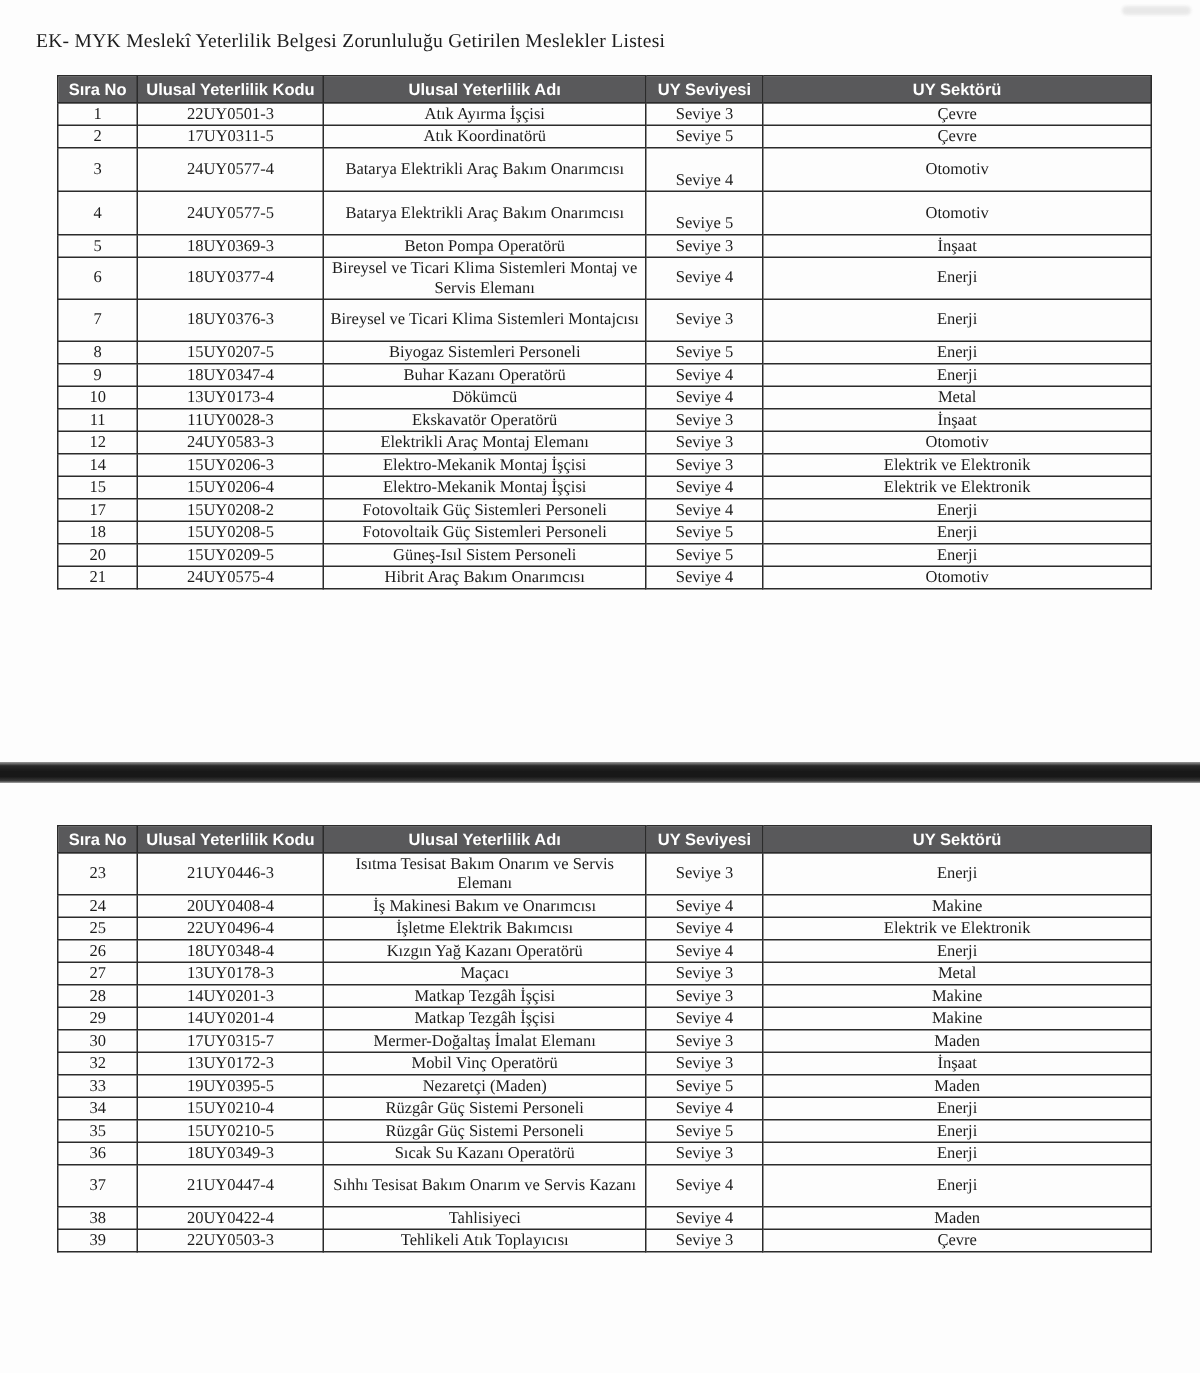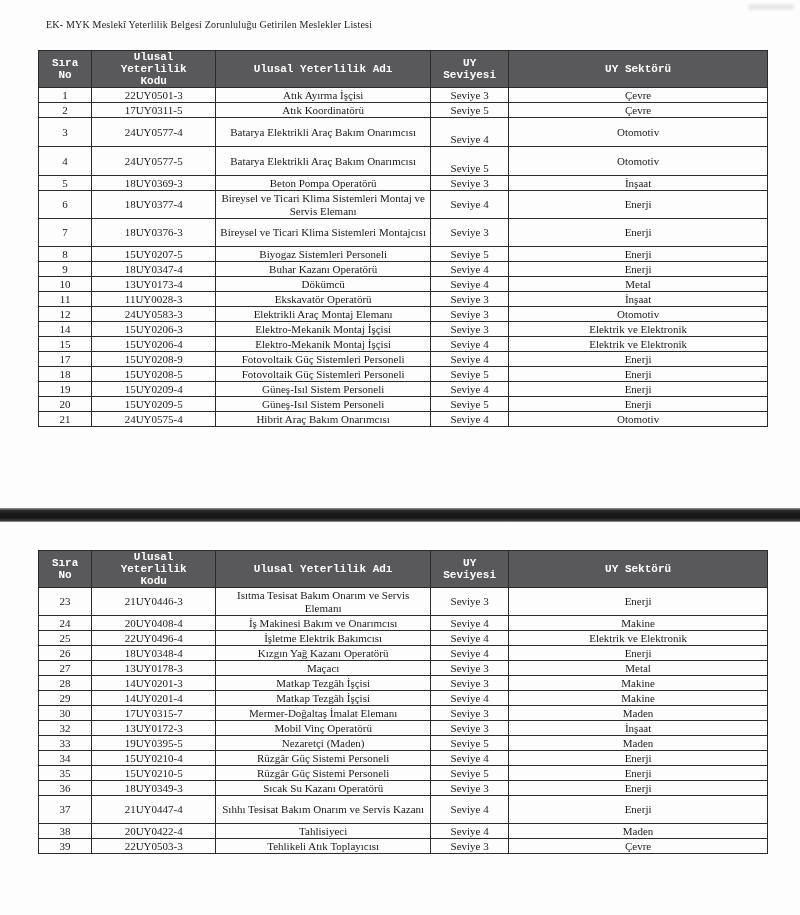--- a/index.html
+++ b/index.html
@@ -6,22 +6,22 @@
   body {
     width: 800px; height: 915px;
     background: var(--page-bg, #fdfdfd);
     position: relative;
     overflow: hidden;
     font-family: "Liberation Serif", serif;
     color: var(--text, #1c1c1c);
   }
   .doc-title {
     position: absolute;
-    top: 19px; left: 46px;
-    font-size: 10px;
+    top: 19px; left: 24px;
+    font-size: 13px;
     letter-spacing: 0.2px;
     white-space: nowrap;
     color: var(--text, #1c1c1c);
   }
   .scan-smudge {
     position: absolute;
     top: 4px; right: 6px;
     width: 46px; height: 6px;
     background: #d8d8d8;
     opacity: 0.55;
@@ -38,27 +38,27 @@
   #table1 { top: 50px; }
   #table2 { top: 550px; }
   .col-no     { width: 7.3%;  }
   .col-code   { width: 17.0%; }
   .col-name   { width: 29.5%; }
   .col-level  { width: 10.7%; }
   .col-sector { width: 35.5%; }
   table.qual-table th {
     background: var(--header-bg, #59595b);
     color: var(--header-text, #ffffff);
-    font-family: Liberation Mono, monospace;
+    font-family: Liberation Sans, sans-serif;
     font-weight: bold;
     font-size: 11px;
     height: 17px;
     border: 1px solid var(--border, #2b2b2b);
     text-align: center;
-    padding: 0 12px;
+    padding: 0 2px;
   }
   table.qual-table td {
     border: 1px solid var(--border, #2b2b2b);
     font-size: 11px;
     line-height: 12.5px;
     height: 14px;
     text-align: center;
     vertical-align: middle;
     padding: 0 3px;
     overflow: hidden;
@@ -197,37 +197,30 @@
       </tr>
       <tr>
         <td>15</td>
         <td>15UY0206-4</td>
         <td>Elektro-Mekanik Montaj İşçisi</td>
         <td>Seviye 4</td>
         <td>Elektrik ve Elektronik</td>
       </tr>
       <tr>
         <td>17</td>
-        <td>15UY0208-9</td>
+        <td>15UY0208-2</td>
         <td>Fotovoltaik Güç Sistemleri Personeli</td>
         <td>Seviye 4</td>
         <td>Enerji</td>
       </tr>
       <tr>
         <td>18</td>
         <td>15UY0208-5</td>
         <td>Fotovoltaik Güç Sistemleri Personeli</td>
         <td>Seviye 5</td>
-        <td>Enerji</td>
-      </tr>
-      <tr>
-        <td>19</td>
-        <td>15UY0209-4</td>
-        <td>Güneş-Isıl Sistem Personeli</td>
-        <td>Seviye 4</td>
         <td>Enerji</td>
       </tr>
       <tr>
         <td>20</td>
         <td>15UY0209-5</td>
         <td>Güneş-Isıl Sistem Personeli</td>
         <td>Seviye 5</td>
         <td>Enerji</td>
       </tr>
       <tr>

